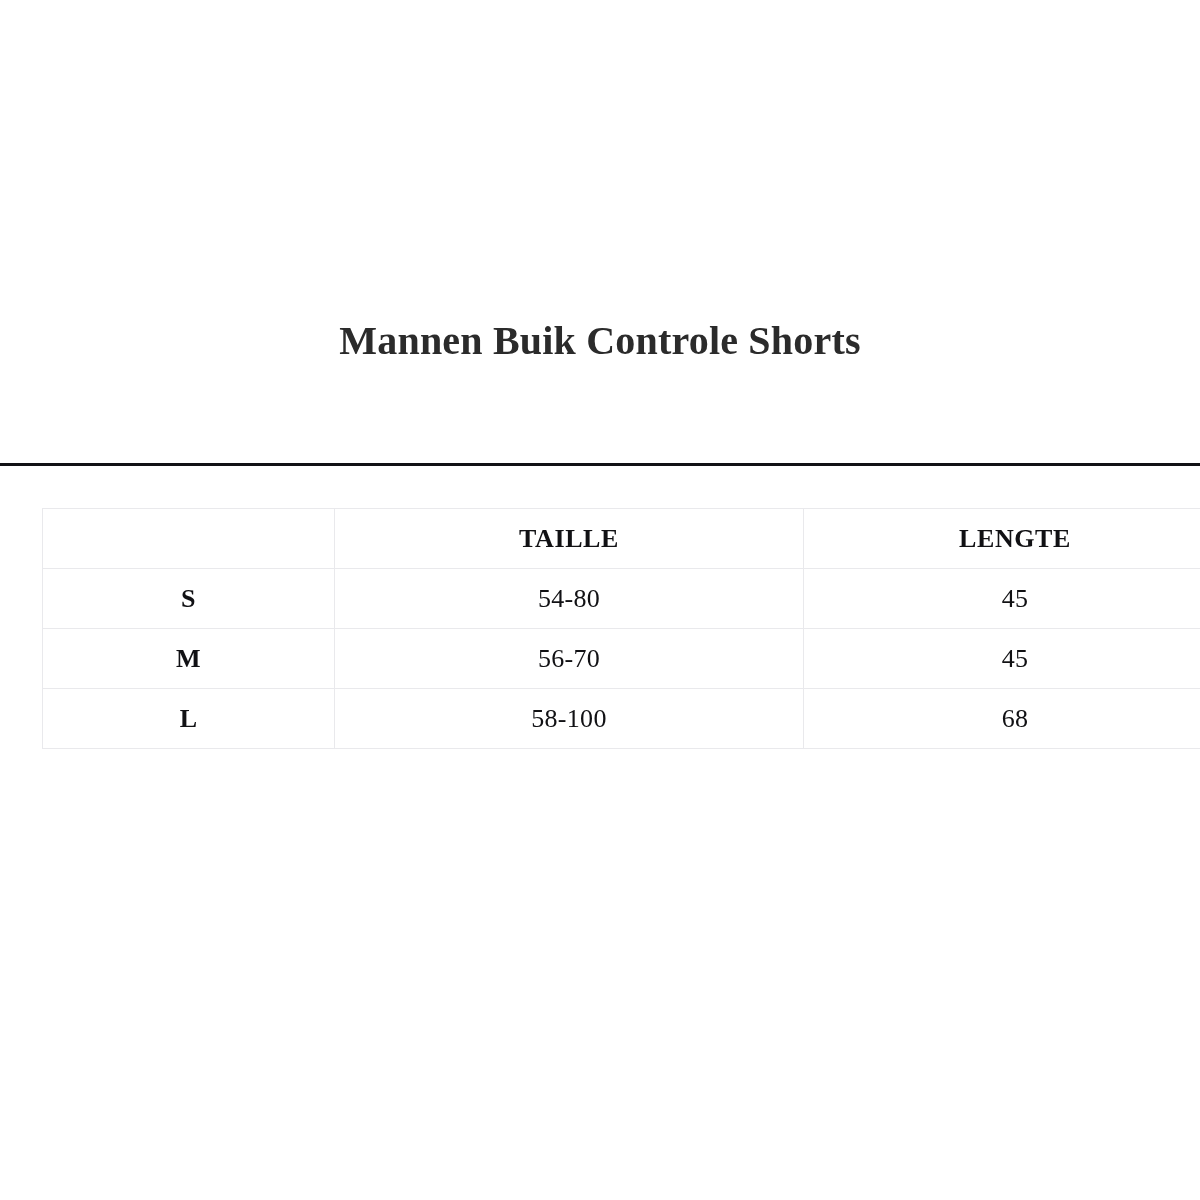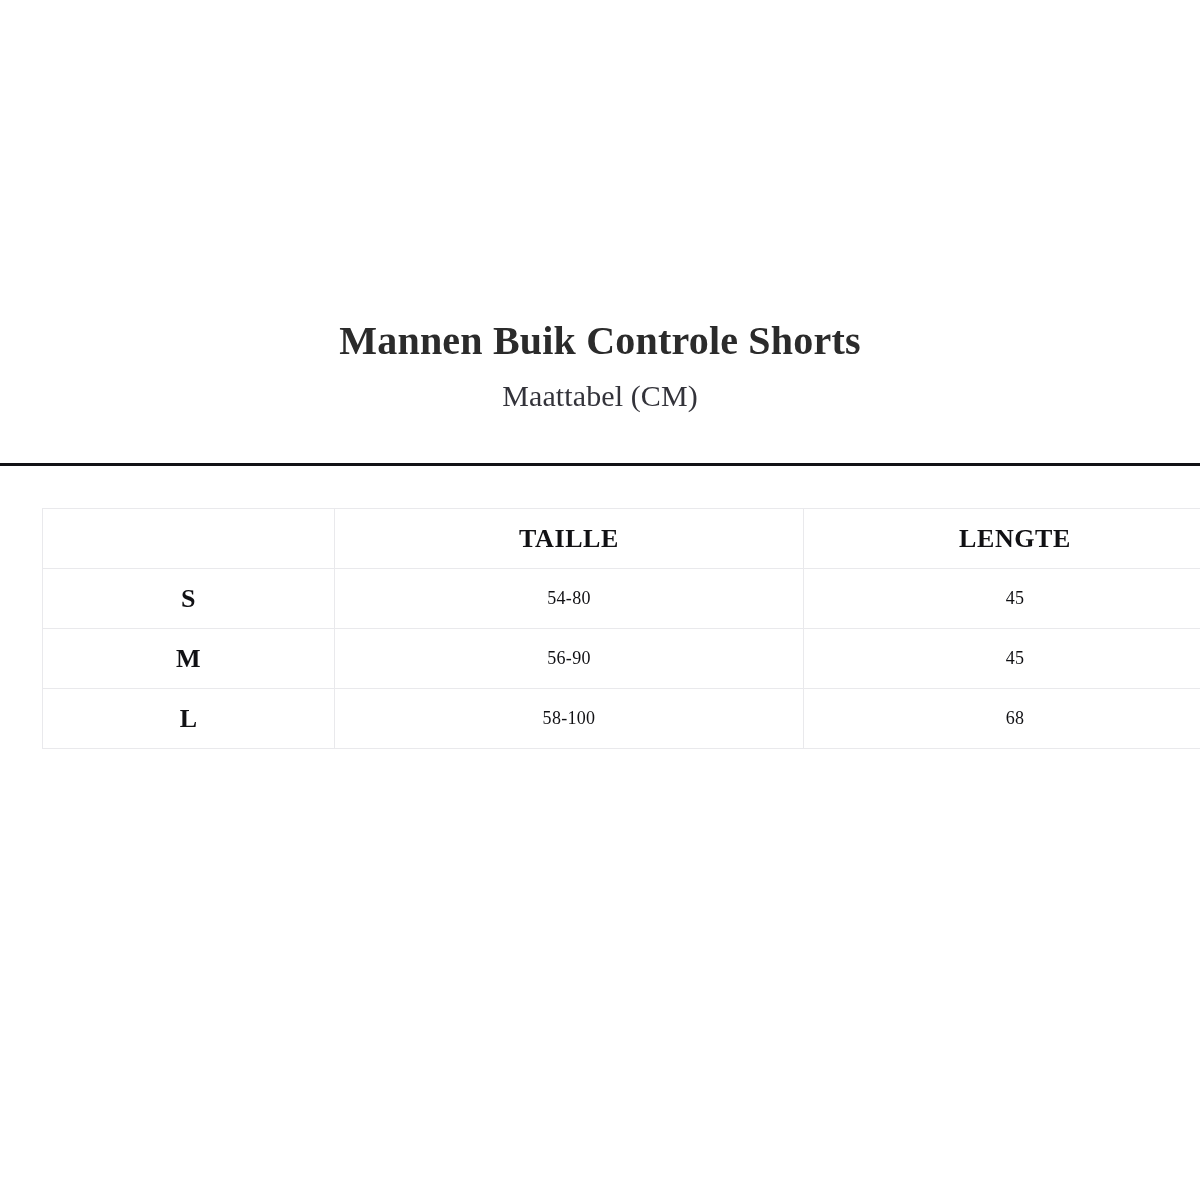--- a/index.html
+++ b/index.html
@@ -99,35 +99,34 @@
     letter-spacing: 0.6px;
   }
 
   td.size-label {
     font-size: 26px;
     font-weight: 700;
     letter-spacing: 0.4px;
   }
 
   td.measure {
-    font-size: 18px;
+    font-size: 26px;
     font-weight: 400;
     letter-spacing: 0.3px;
   }
 
   th.blank-head { font-size: 26px; }
 </style>
 </head>
 <body>
 
 <div class="page">
 
   <div class="heading">
     <h1 class="chart-title">Mannen Buik Controle Shorts</h1>
-    <div class="chart-subtitle">Maattabel (CM)</div>
   </div>
 
   <div class="rule"></div>
 
   <div class="table-wrap">
     <table class="size-table">
       <colgroup>
         <col class="c-size">
         <col class="c-waist">
         <col class="c-length">
@@ -140,21 +139,21 @@
         </tr>
       </thead>
       <tbody>
         <tr>
           <td class="size-label">S</td>
           <td class="measure">54-80</td>
           <td class="measure">45</td>
         </tr>
         <tr>
           <td class="size-label">M</td>
-          <td class="measure">56-90</td>
+          <td class="measure">56-70</td>
           <td class="measure">45</td>
         </tr>
         <tr>
           <td class="size-label">L</td>
           <td class="measure">58-100</td>
           <td class="measure">68</td>
         </tr>
       </tbody>
     </table>
   </div>

